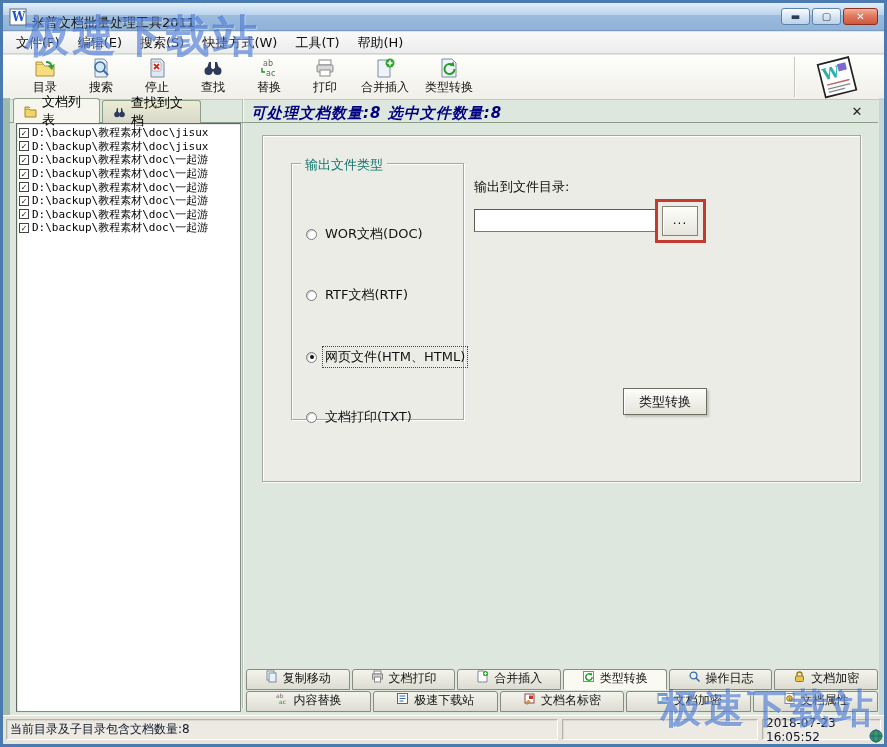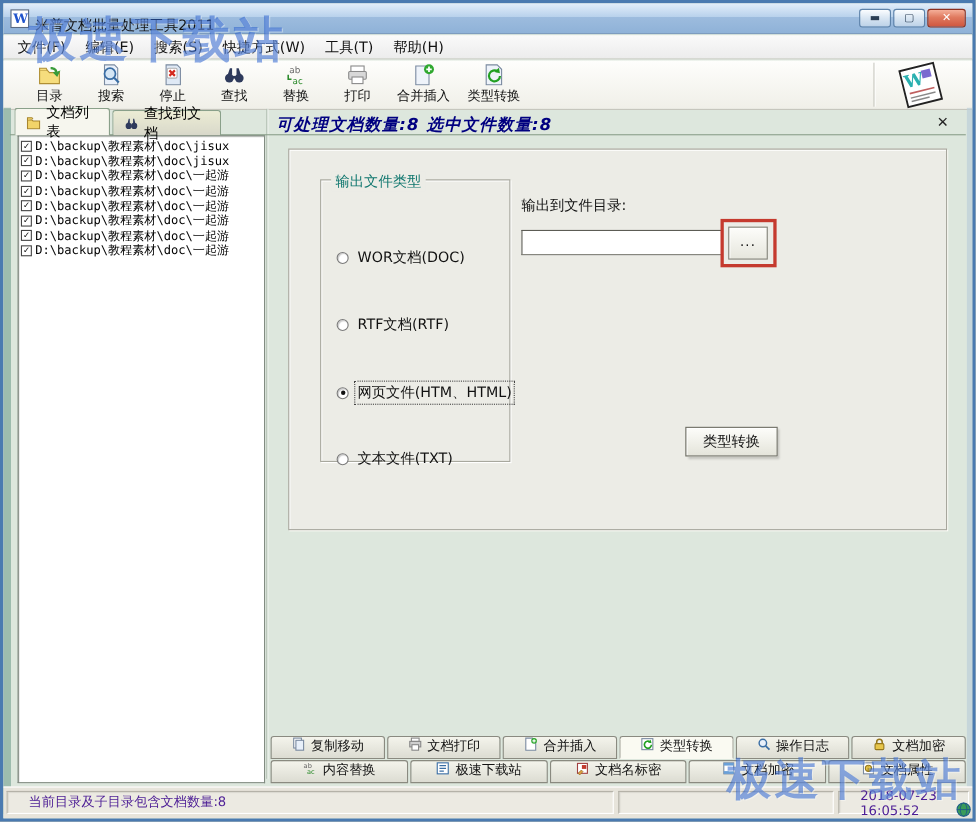--- a/index.html
+++ b/index.html
@@ -156,21 +156,21 @@
   .btab.active{ background:#fafaf2; border-bottom-color:#fafaf2; }
   .mini-icon{ width:13px; height:13px; flex:0 0 auto; }
   
   .statusbar{
     position:absolute; left:0; right:0; bottom:0; height:29px; background:#e7e4db;
     border-top:1px solid #fff; display:flex; align-items:stretch; padding:3px 3px 4px 3px; gap:4px;
   }
   .sb-cell{
     border:1px solid #b5b2a8; border-bottom-color:#fff; border-right-color:#fff;
     box-shadow:inset 1px 1px 1px rgba(0,0,0,.08);
-    font-size:12px; color:#4c1d95; display:flex; align-items:center; padding:0 19px;
+    font-size:12px; color:#0f172a; display:flex; align-items:center; padding:0 3px;
     background:#eceae2;
   }
   .sb-left{ width:552px; }
   .sb-mid{ width:196px; }
   .sb-right{ flex:1; justify-content:flex-start; gap:4px; }
   .grip{ position:absolute; right:1px; bottom:1px; width:14px; height:14px; }
   
   .wm{
     position:absolute; font-size:44px; font-weight:bold; letter-spacing:3px;
     color:rgba(44,98,205,0.55); text-shadow:1px 1px 0 rgba(255,255,255,.35);
@@ -359,21 +359,21 @@
       <div class="radio-row" style="top:121px">
         <span class="radio-dot"></span>
         <span class="radio-label">RTF文档(RTF)</span>
       </div>
       <div class="radio-row selected" style="top:183px">
         <span class="radio-dot"></span>
         <span class="radio-label">网页文件(HTM、HTML)</span>
       </div>
       <div class="radio-row" style="top:243px">
         <span class="radio-dot"></span>
-        <span class="radio-label">文本文件(TXT)</span>
+        <span class="radio-label">文档打印(TXT)</span>
       </div>
     </div>
     <span class="out-label">输出到文件目录:</span>
     <input class="out-input" value="" style="">
     <div class="browse-btn">...</div>
     <div class="red-box"></div>
     <div class="convert-btn">类型转换</div>
   </div>
 
   <div class="btabs">

